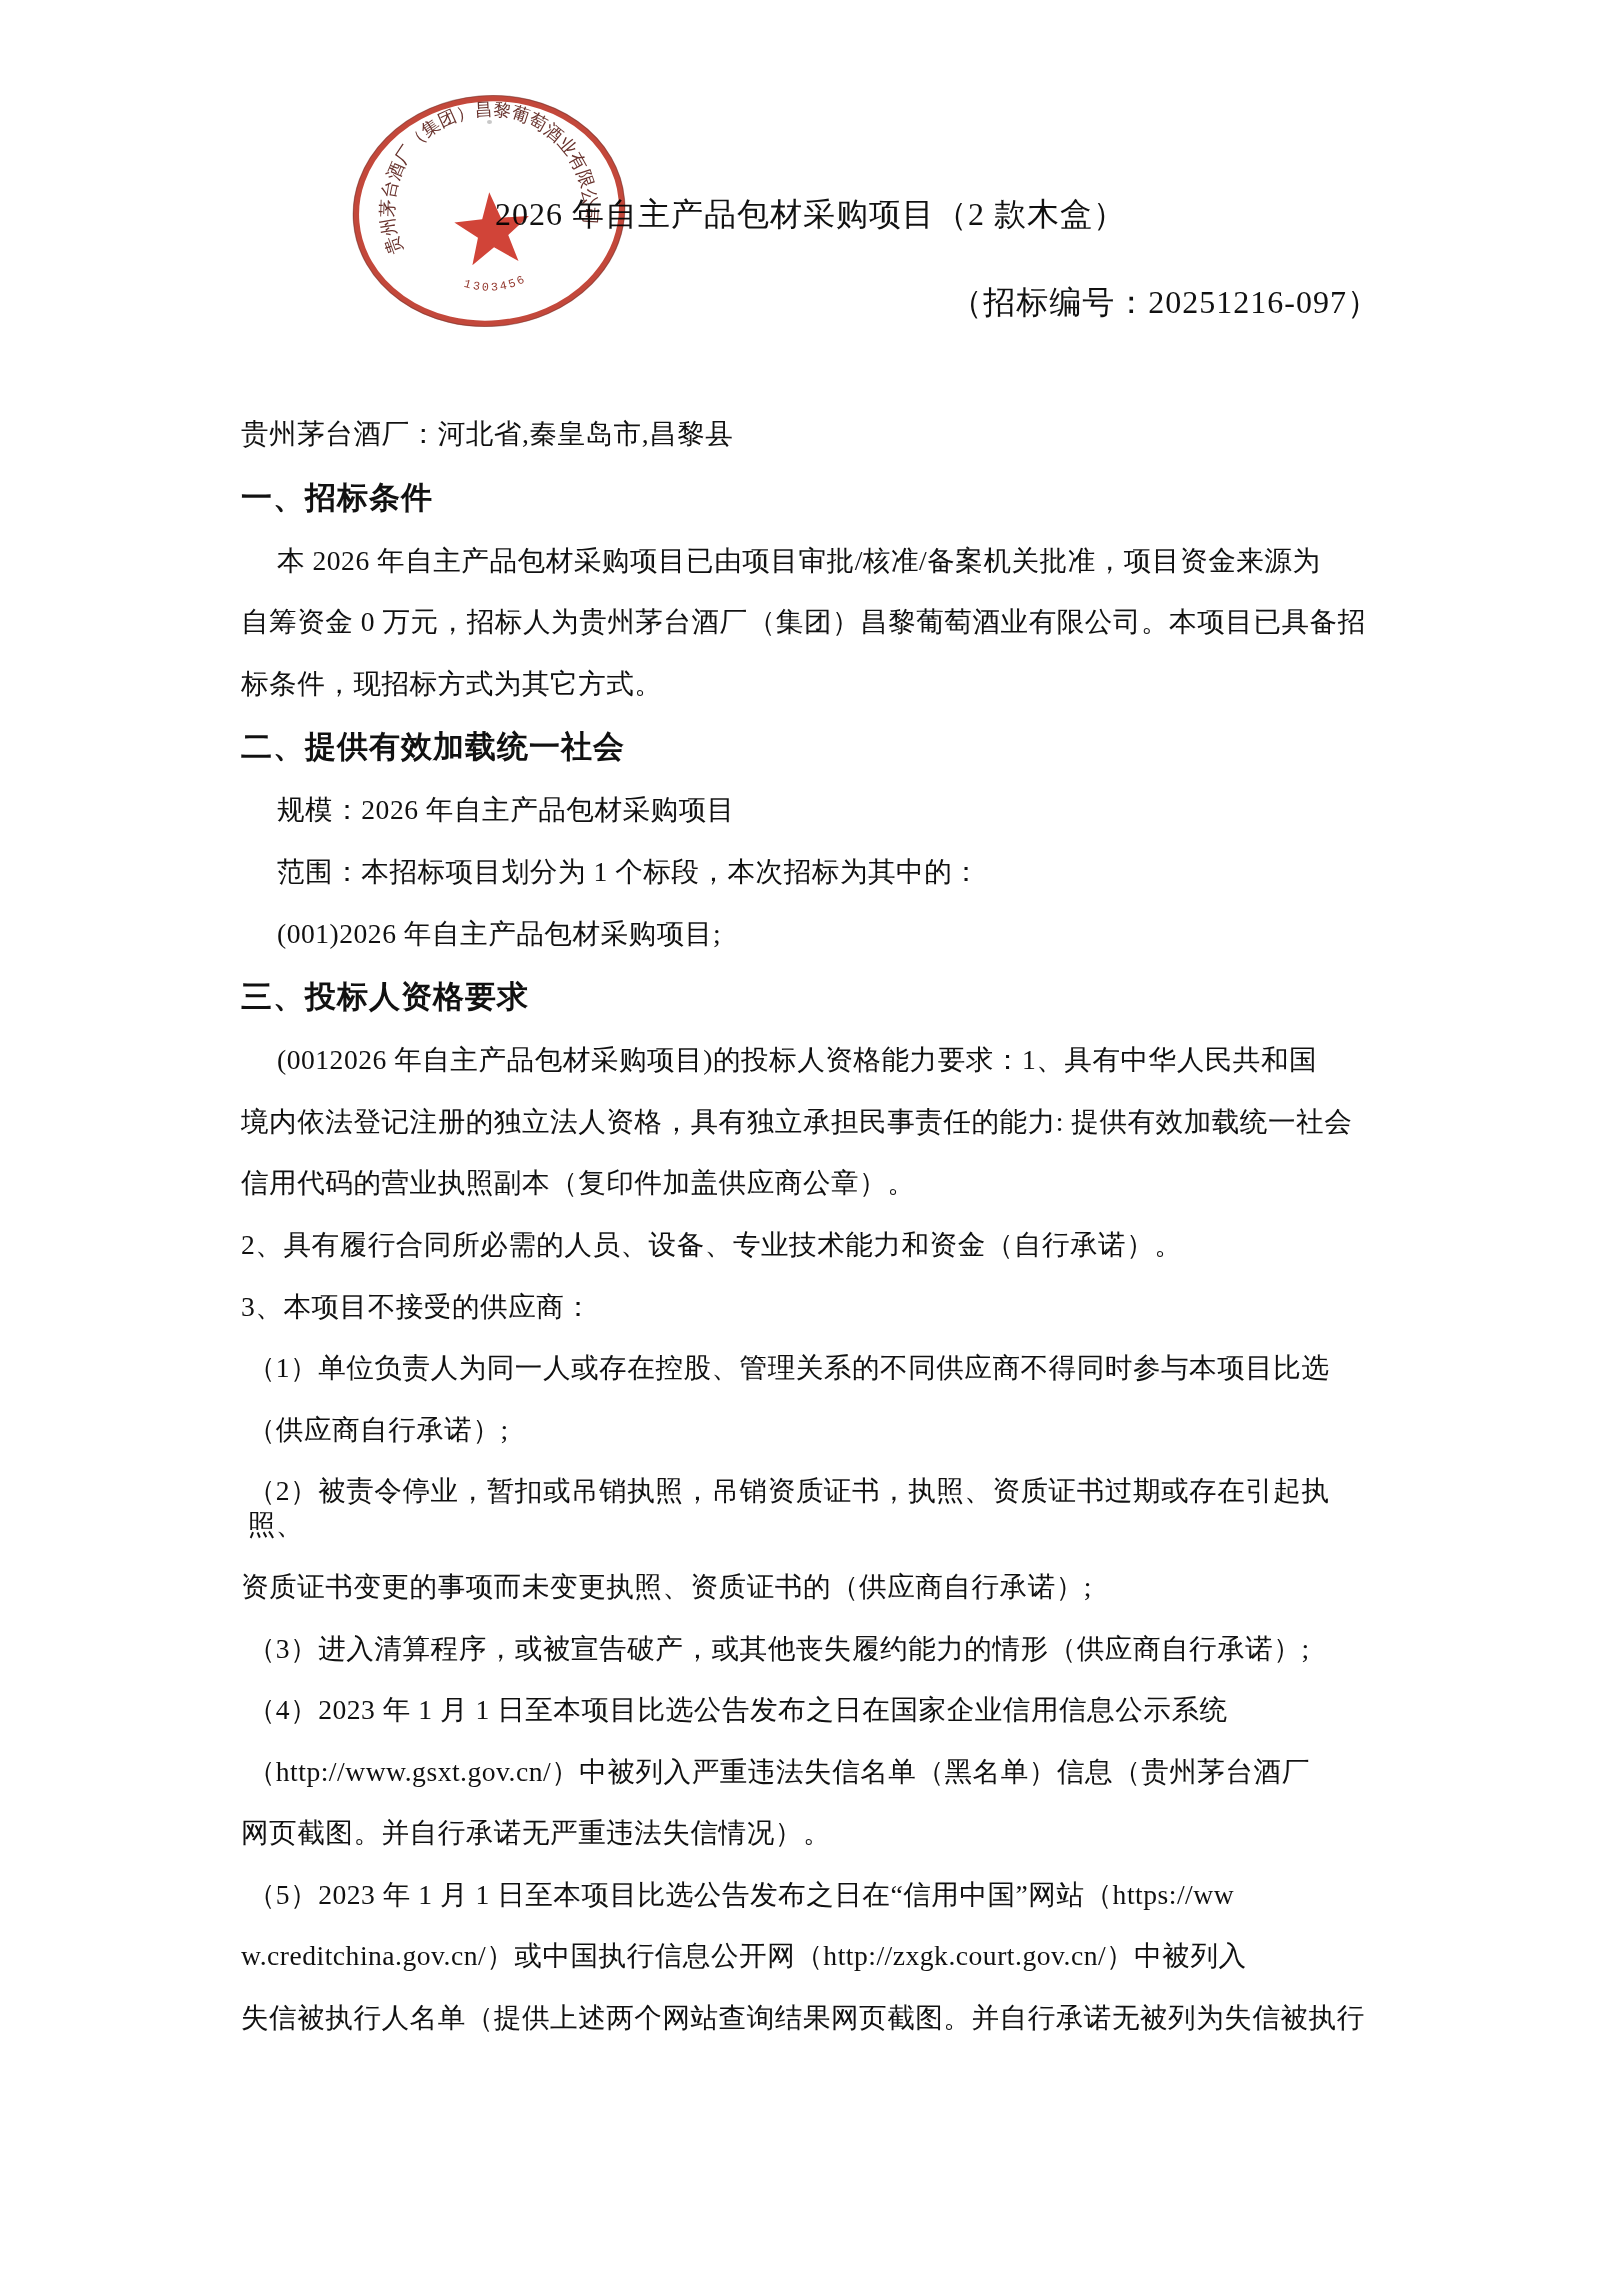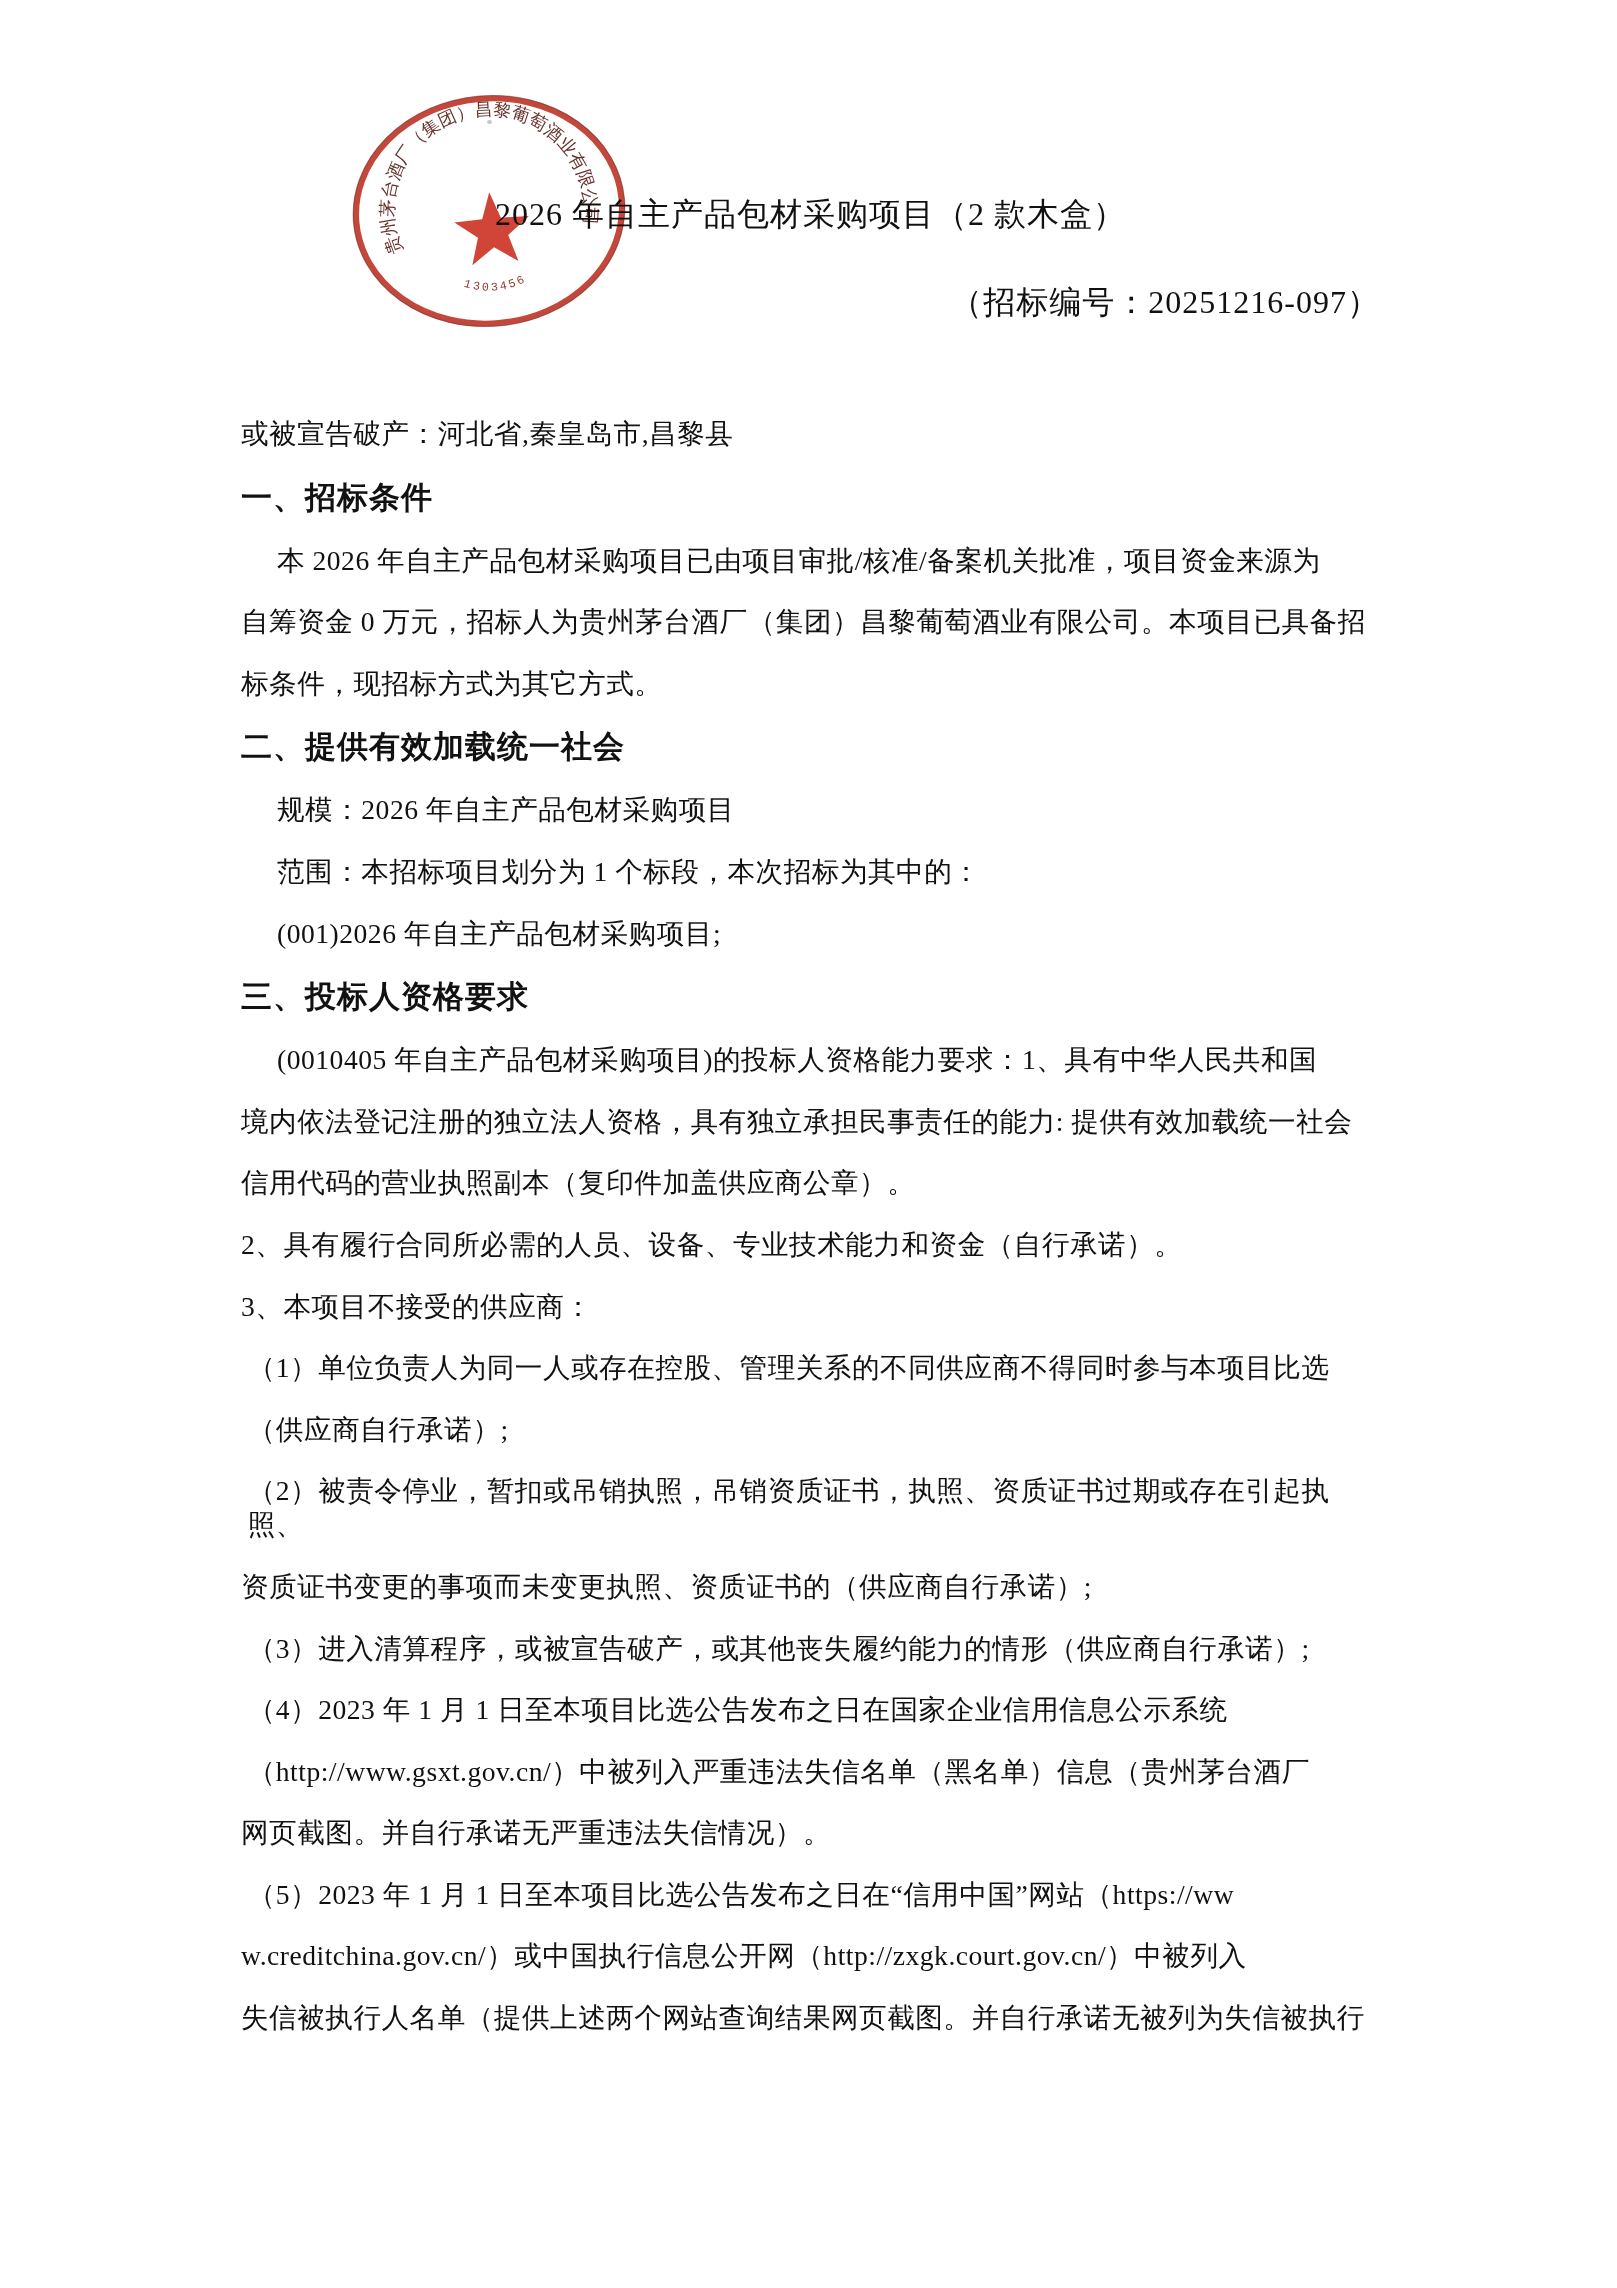--- a/index.html
+++ b/index.html
@@ -61,31 +61,31 @@
 </style>
 </head>
 <body>
 
 <div class="page">
 
   <div class="content">
     <h1 class="doc-title">2026 年自主产品包材采购项目（2 款木盒）</h1>
     <div class="doc-subtitle">（招标编号：20251216-097）</div>
 
-    <p class="line">或被宣告破产：河北省,秦皇岛市,昌黎县</p>
+    <p class="line">贵州茅台酒厂：河北省,秦皇岛市,昌黎县</p>
     <h2 class="heading">一、招标条件</h2>
     <p class="line indent">本 2026 年自主产品包材采购项目已由项目审批/核准/备案机关批准，项目资金来源为</p>
     <p class="line">自筹资金 0 万元，招标人为贵州茅台酒厂（集团）昌黎葡萄酒业有限公司。本项目已具备招</p>
     <p class="line">标条件，现招标方式为其它方式。</p>
     <h2 class="heading">二、提供有效加载统一社会</h2>
     <p class="line indent">规模：2026 年自主产品包材采购项目</p>
     <p class="line indent">范围：本招标项目划分为 1 个标段，本次招标为其中的：</p>
     <p class="line indent">(001)2026 年自主产品包材采购项目;</p>
     <h2 class="heading">三、投标人资格要求</h2>
-    <p class="line indent">(0010405 年自主产品包材采购项目)的投标人资格能力要求：1、具有中华人民共和国</p>
+    <p class="line indent">(0012026 年自主产品包材采购项目)的投标人资格能力要求：1、具有中华人民共和国</p>
     <p class="line">境内依法登记注册的独立法人资格，具有独立承担民事责任的能力: 提供有效加载统一社会</p>
     <p class="line">信用代码的营业执照副本（复印件加盖供应商公章）。</p>
     <p class="line">2、具有履行合同所必需的人员、设备、专业技术能力和资金（自行承诺）。</p>
     <p class="line">3、本项目不接受的供应商：</p>
     <p class="line paren">（1）单位负责人为同一人或存在控股、管理关系的不同供应商不得同时参与本项目比选</p>
     <p class="line paren">（供应商自行承诺）;</p>
     <p class="line paren">（2）被责令停业，暂扣或吊销执照，吊销资质证书，执照、资质证书过期或存在引起执照、</p>
     <p class="line">资质证书变更的事项而未变更执照、资质证书的（供应商自行承诺）;</p>
     <p class="line paren">（3）进入清算程序，或被宣告破产，或其他丧失履约能力的情形（供应商自行承诺）;</p>
     <p class="line paren">（4）2023 年 1 月 1 日至本项目比选公告发布之日在国家企业信用信息公示系统</p>

